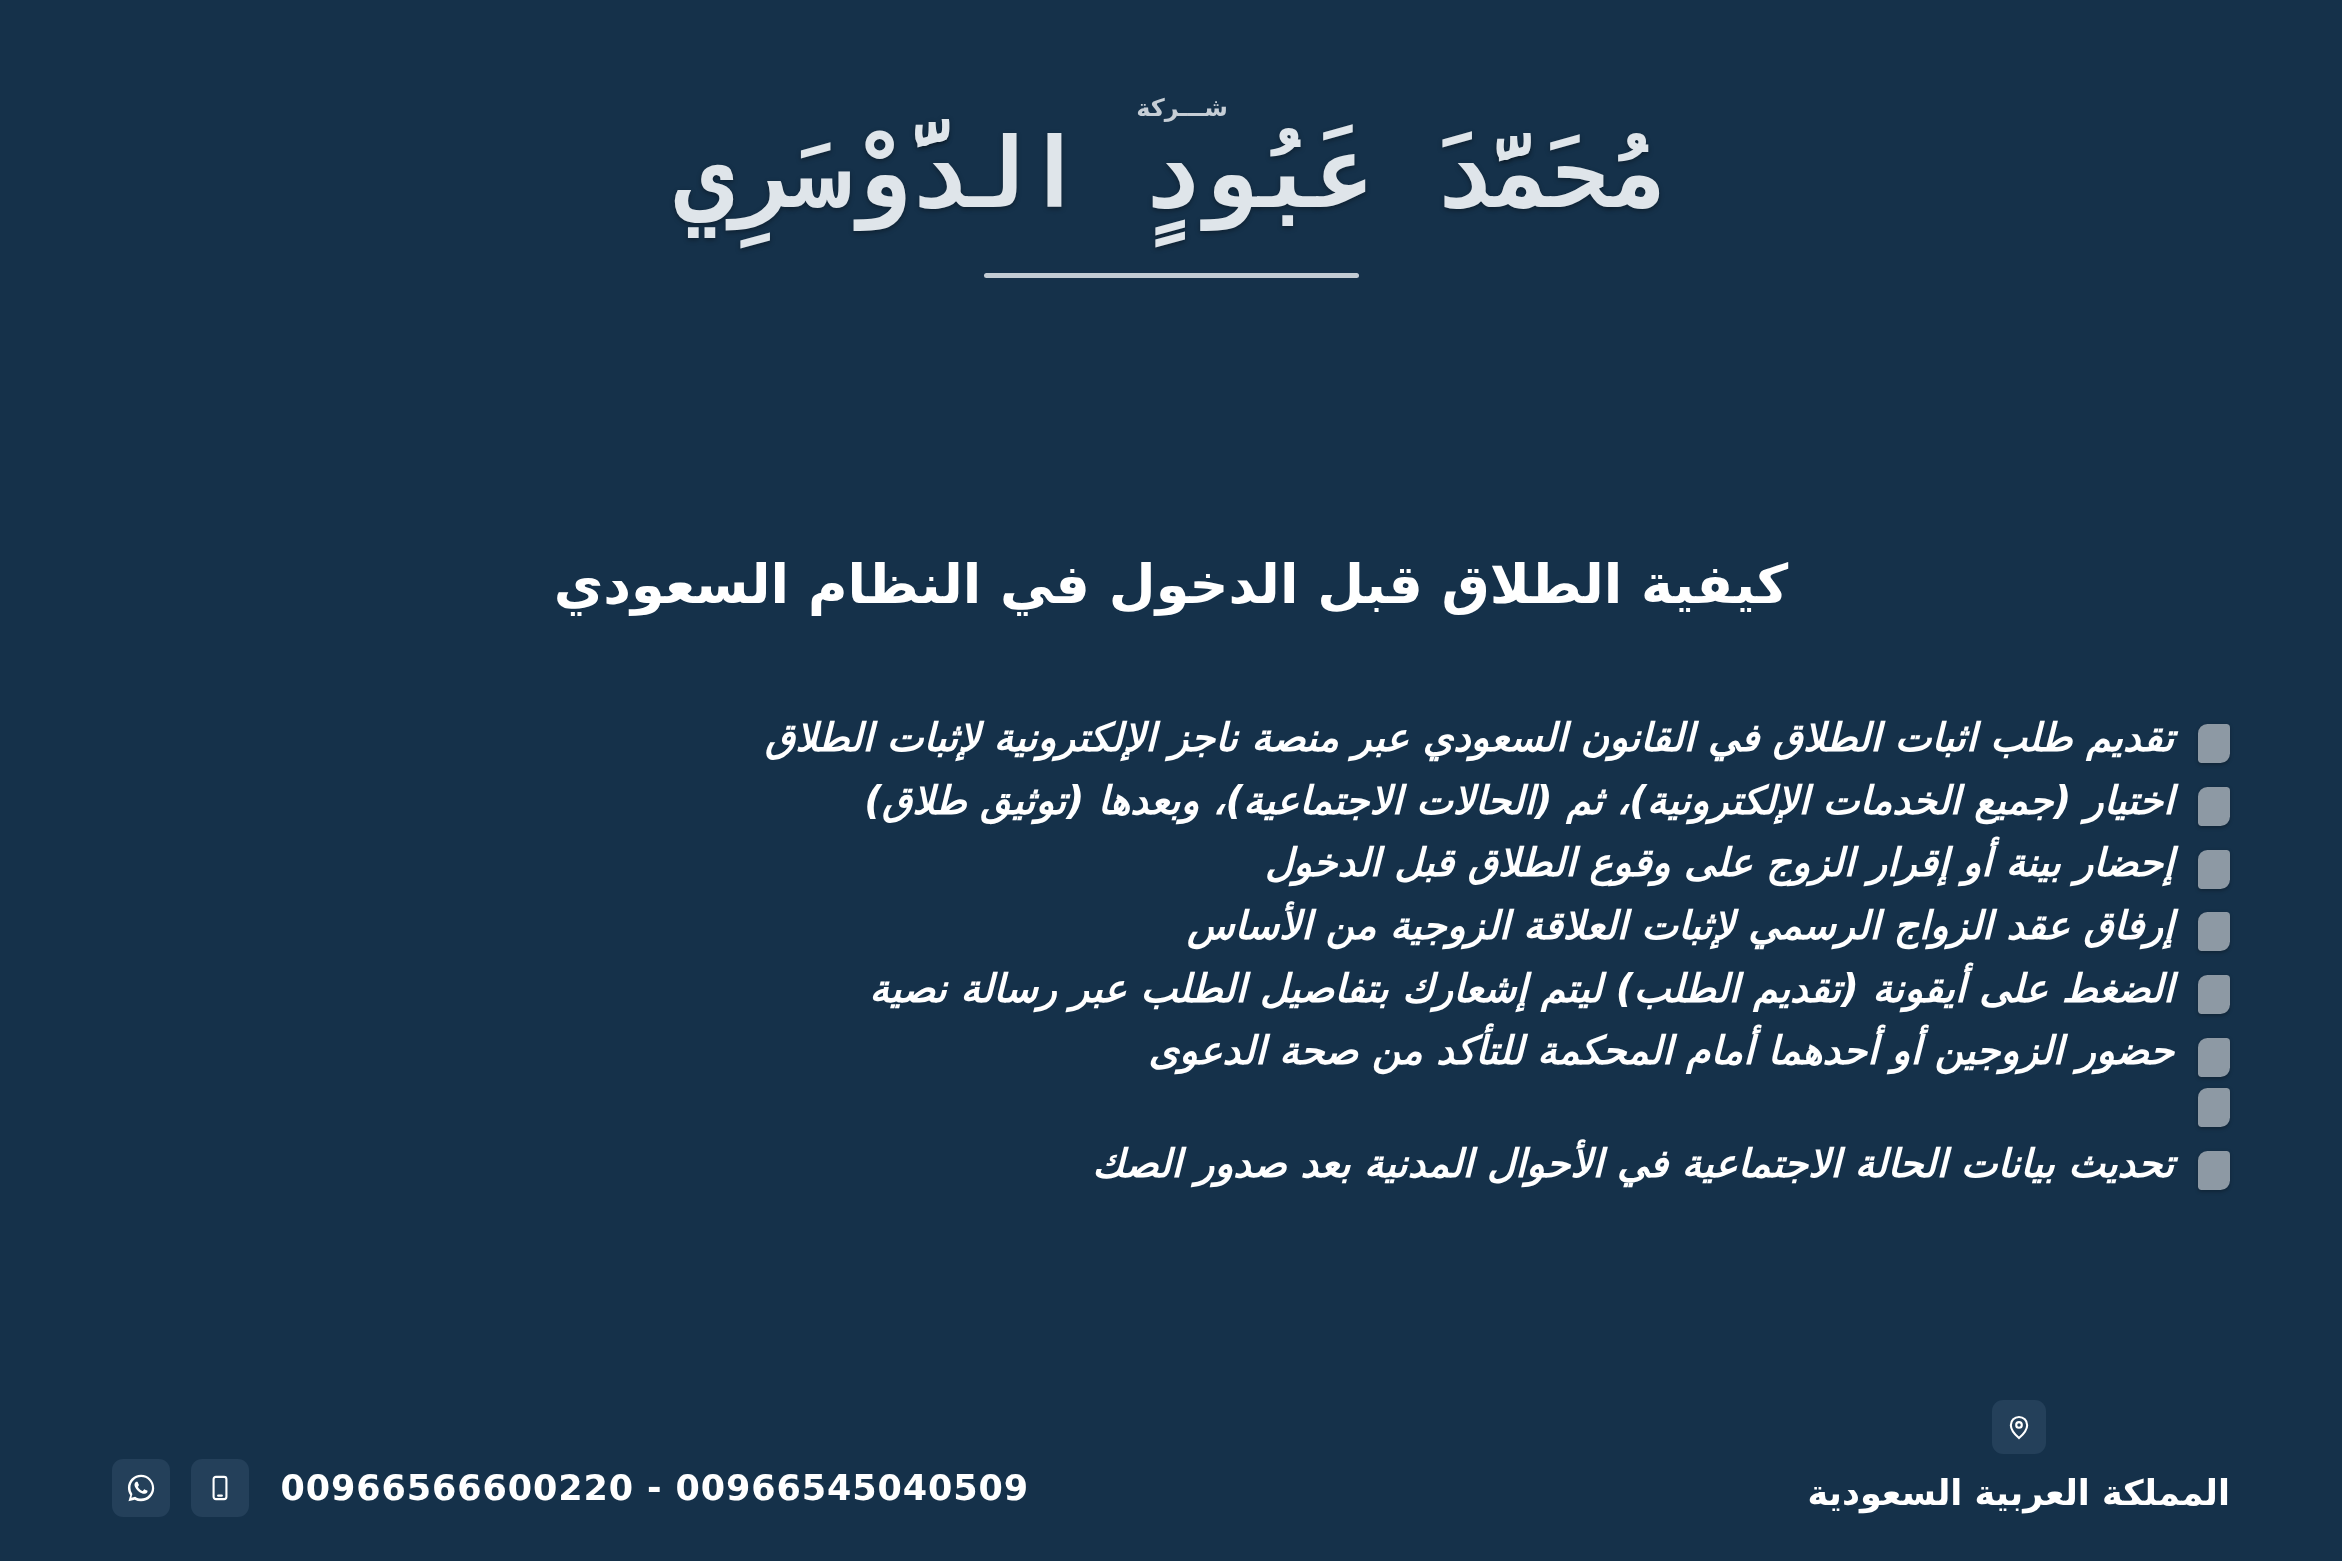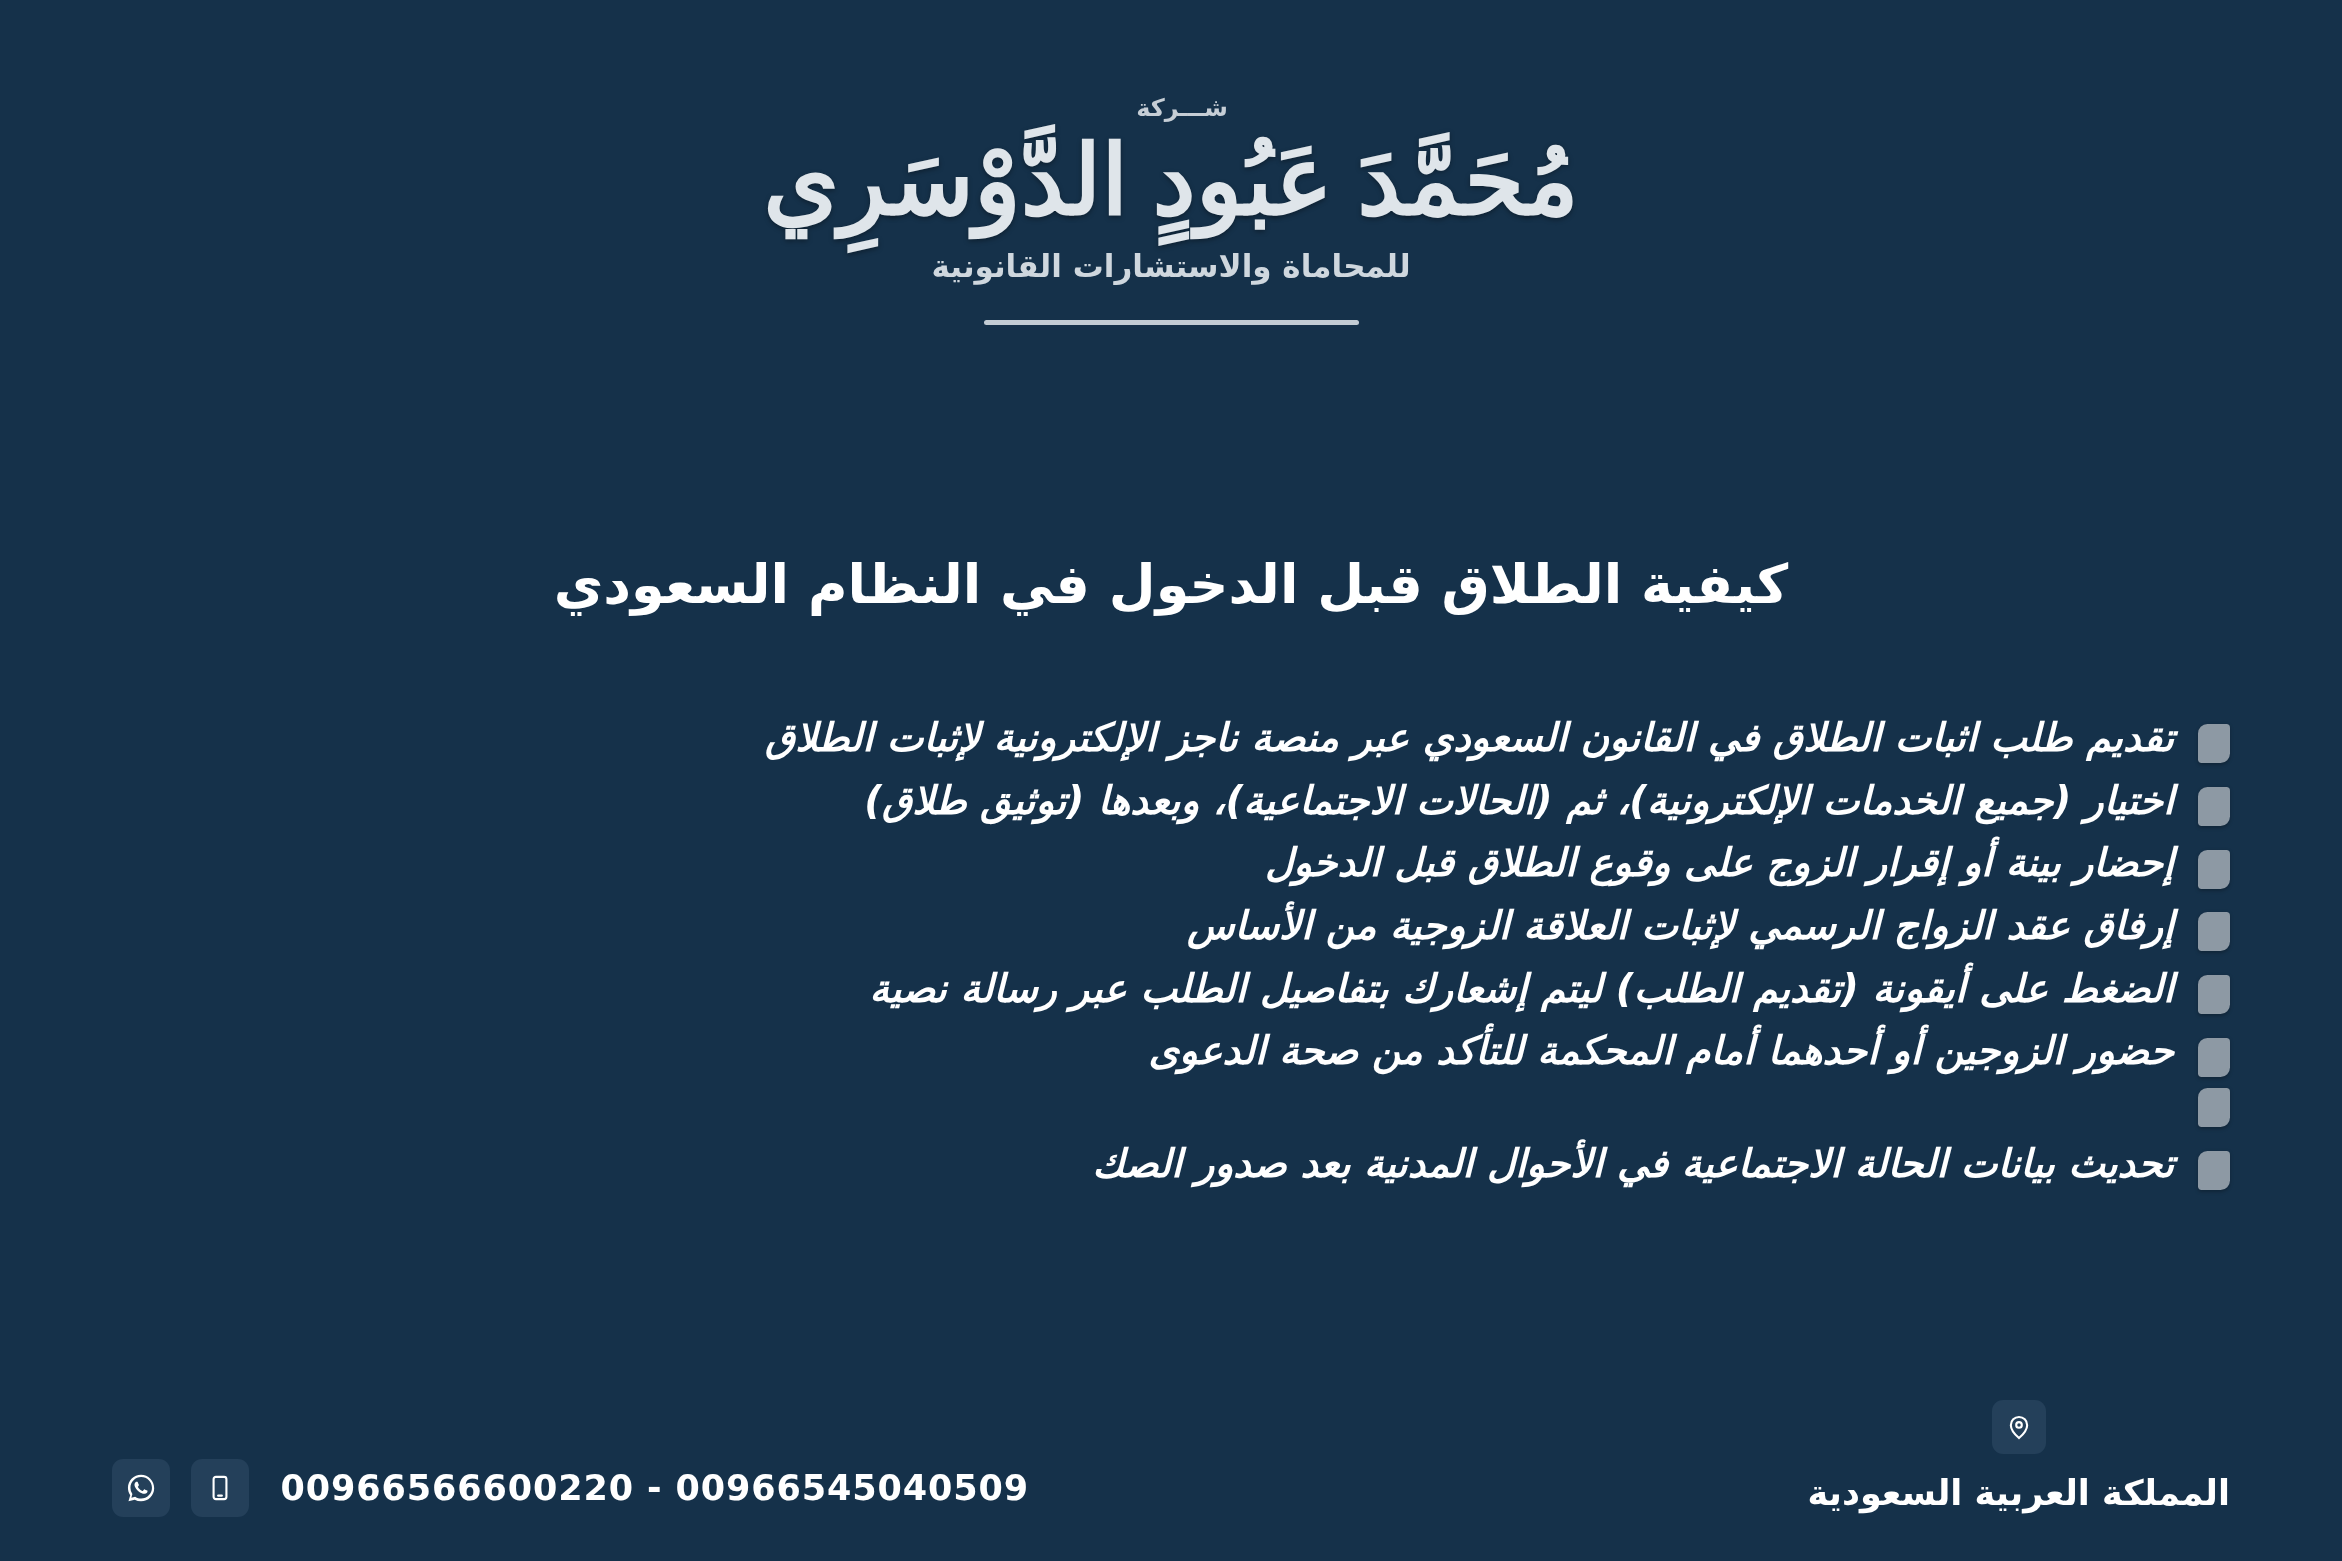--- a/index.html
+++ b/index.html
@@ -31,21 +31,21 @@
     color: #c6ced6;
     font-weight: 600;
     margin-bottom: 3.7px;
     padding-left: 22px;
   }
   .logo-name {
     font-size: 97px;
     line-height: 1.15;
     font-weight: 700;
     color: #dfe5ea;
-    font-family: Liberation Serif, serif;
+    font-family: Liberation Mono, monospace;
     text-shadow: 0 1.9px 5.6px rgba(0,0,0,0.35);
     letter-spacing: -1.9px;
   }
   .logo-sub {
     margin-top: 11.2px;
     font-size: 31px;
     font-weight: 700;
     color: #cfd7de;
     letter-spacing: 0.9px;
   }
@@ -163,21 +163,20 @@
     align-items: center;
     justify-content: center;
   }
 </style>
 </head>
 <body>
 
 <div class="logo-block">
   <div class="logo-sharika">شـــركة</div>
   <div class="logo-name">مُحَمَّدَ عَبُودٍ الدَّوْسَرِي</div>
-  <div class="logo-sub">للمحاماة والاستشارات القانونية</div>
   <div class="divider"></div>
 </div>
 
 <div class="page-title">كيفية الطلاق قبل الدخول في النظام السعودي</div>
 
 <div class="list">
 
   <div class="list-item">
     <span class="bullet"></span>
     <span class="item-text">تقديم طلب اثبات الطلاق في القانون السعودي عبر منصة ناجز الإلكترونية لإثبات الطلاق</span>

